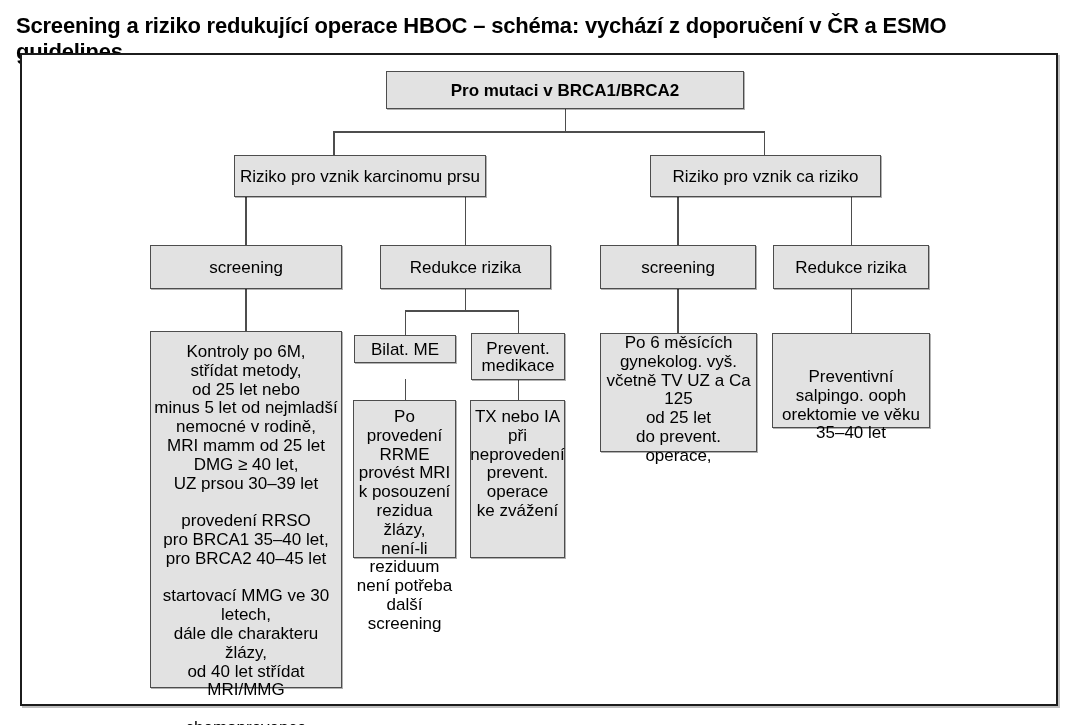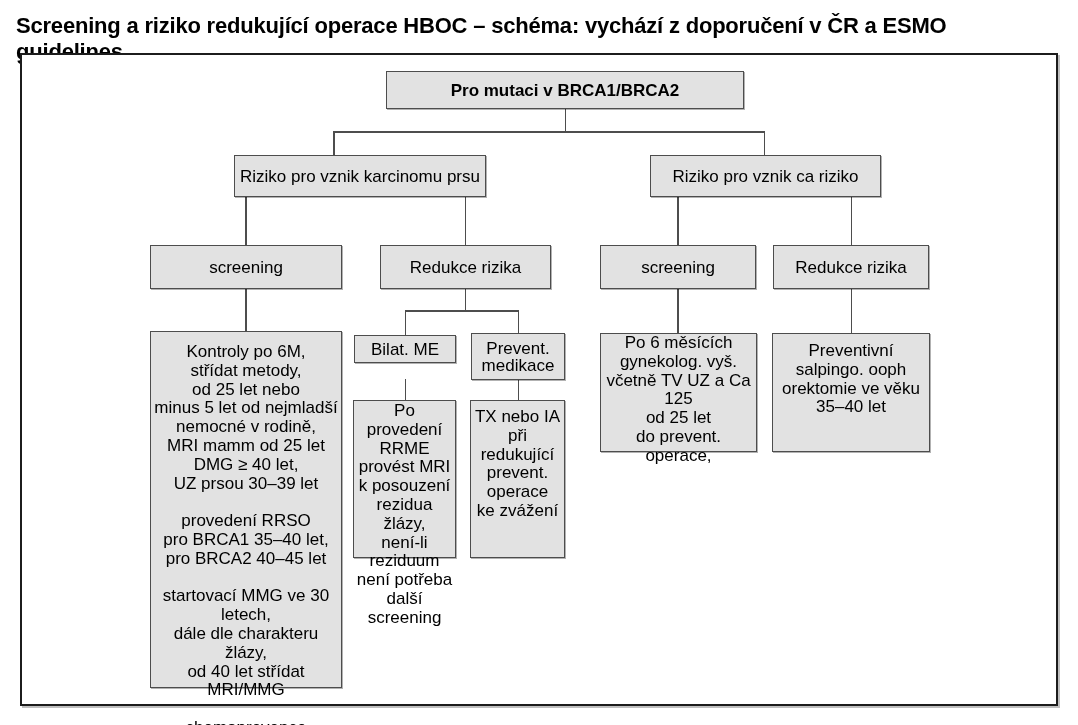--- a/index.html
+++ b/index.html
@@ -93,39 +93,39 @@
 od 40 let střídat MRI/MMG
 
 chemoprevence
 pro BRCA2 ke zvážení</div>
 
   <div class="node" style="left:354px; top:335px; width:102px; height:28px;">Bilat. ME</div>
 
   <div class="node" style="left:471px; top:333px; width:94px; height:47px;">Prevent.
 medikace</div>
 
-  <div class="node detail top-align" style="left:353px; top:400px; width:103px; height:158px; padding-top:1px;">Po provedení
+  <div class="node detail top-align" style="left:353px; top:400px; width:103px; height:158px; padding-top:7px;">Po provedení
 RRME
 provést MRI
 k posouzení
 rezidua žlázy,
 není-li reziduum
 není potřeba
 další screening</div>
 
   <div class="node detail top-align" style="left:470px; top:400px; width:95px; height:158px; padding-top:7px;">TX nebo IA při
-redukující
+neprovedení
 prevent.
 operace
 ke zvážení</div>
 
   <div class="node detail top-align" style="left:600px; top:333px; width:157px; height:119px; ">Po 6 měsících
 gynekolog. vyš.
 včetně TV UZ a Ca 125
 od 25 let
 do prevent. operace,</div>
 
-  <div class="node detail top-align" style="left:772px; top:333px; width:158px; height:119px; padding-top:8px;">Preventivní
+  <div class="node detail top-align" style="left:772px; top:333px; width:158px; height:95px; padding-top:34px;">Preventivní
 salpingo. ooph
 orektomie ve věku
 35–40 let</div>
 
 </div>
 
 </body></html>

